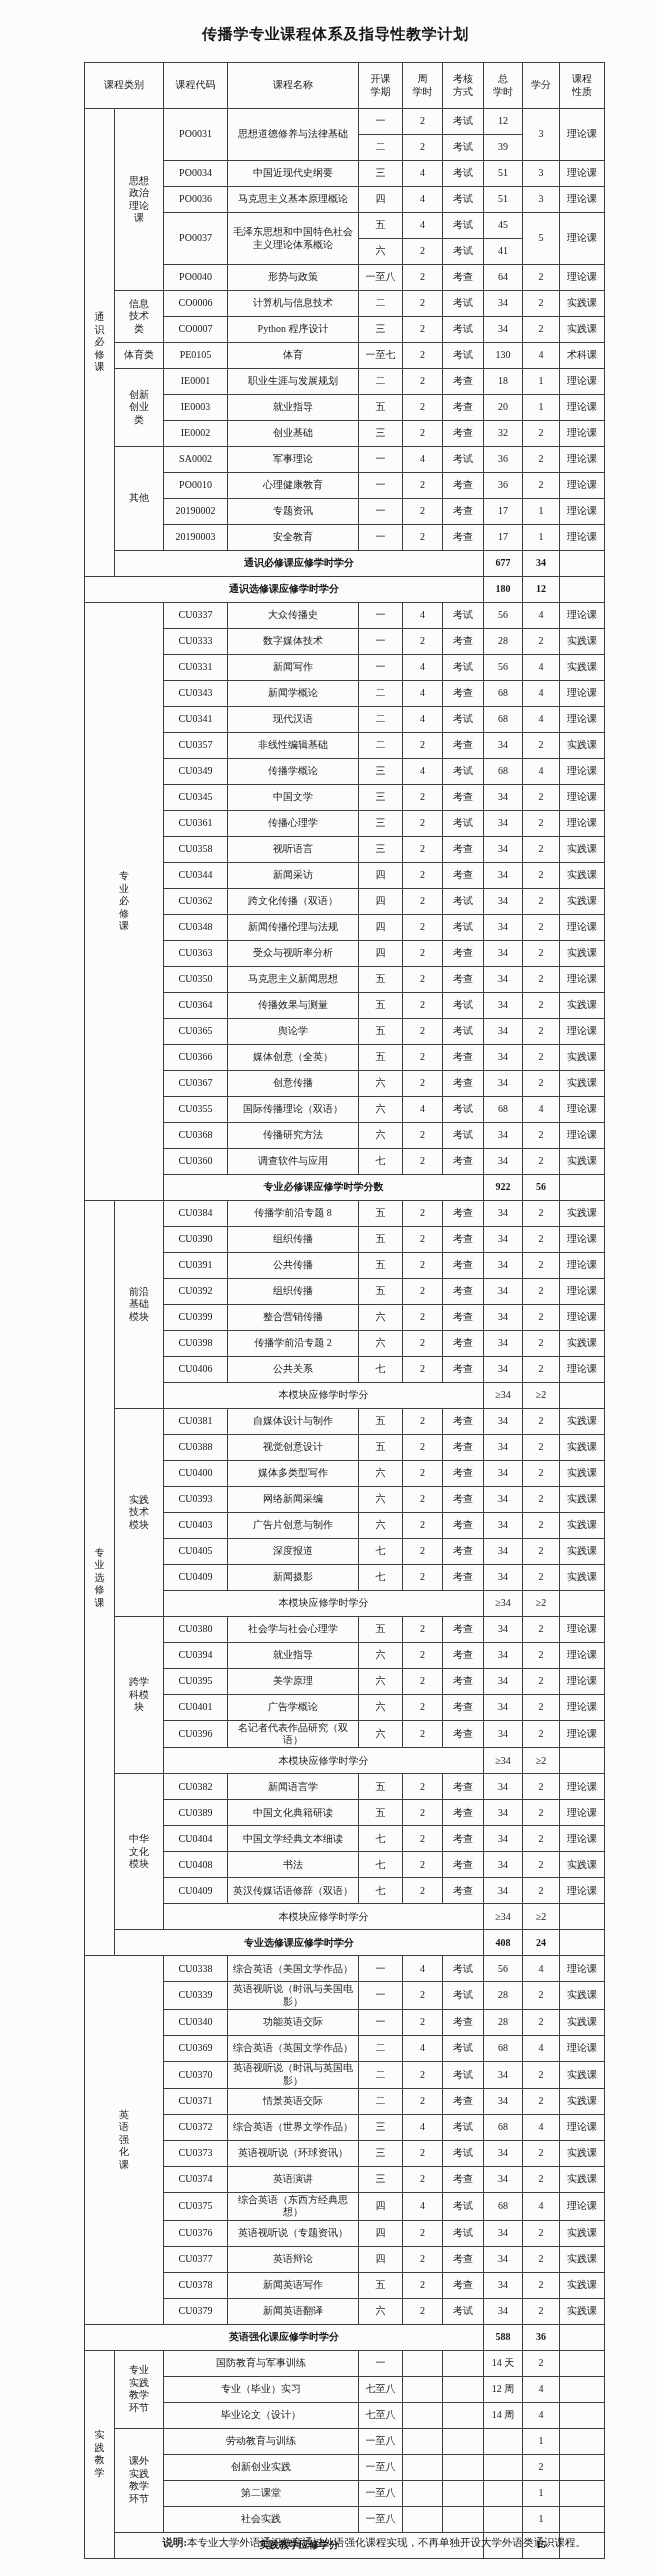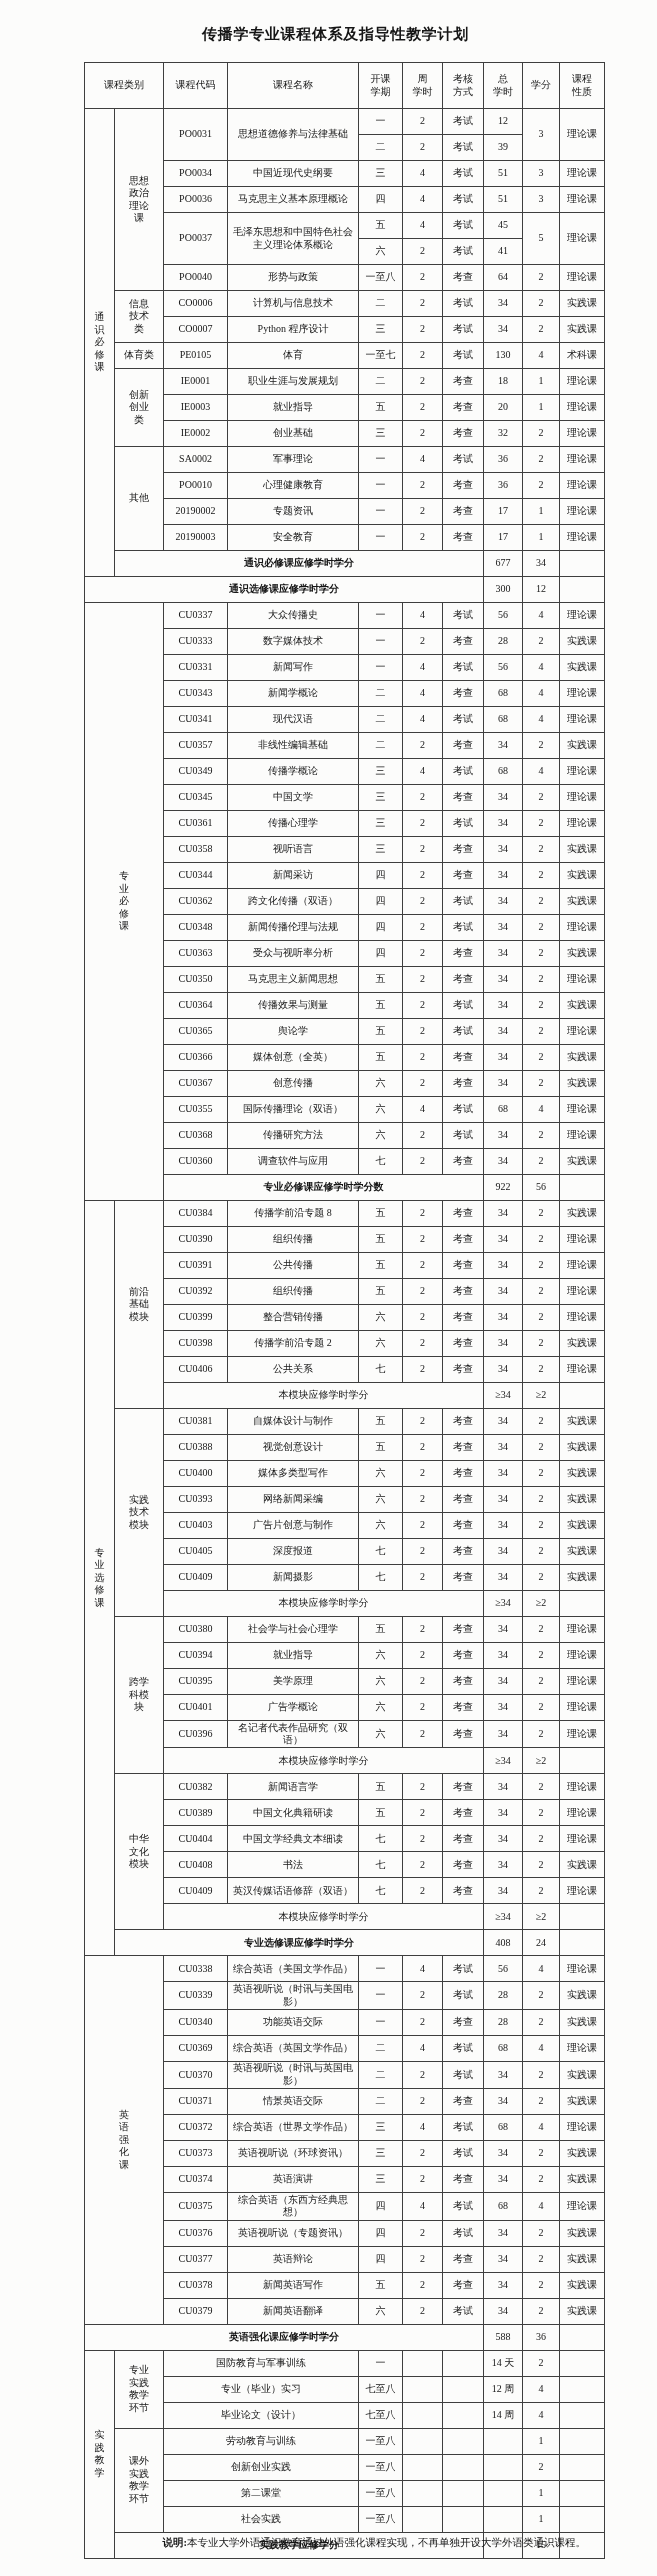--- a/index.html
+++ b/index.html
@@ -51,21 +51,21 @@
   td.code{font-size:9.5px;}
   td.name{
     text-align:left;
     padding-left:4.6px;
     font-size:9px;
     white-space:nowrap;
   }
   td.pname{font-size:10px;}
   td.sum{font-weight:bold;font-size:10.2px;}
   td.msum{font-size:10px;}
-  td.bn{font-weight:normal;}
+  td.bn{font-weight:bold;}
   .doc-note{
     position:absolute;
     top:2536px;
     left:100px;
     width:486px;
     font-size:10.5px;
     line-height:1.4;
     text-align:right;
   }
   .doc-note .note-label{font-weight:bold;}
@@ -288,21 +288,21 @@
           <td class="nat">理论课</td>
         </tr>
         <tr>
           <td colspan="6" class="sum">通识必修课应修学时学分</td>
           <td class="tot bn">677</td>
           <td class="cr bn">34</td>
           <td class="nat"></td>
         </tr>
         <tr>
           <td colspan="7" class="sum">通识选修课应修学时学分</td>
-          <td class="tot bn">300</td>
+          <td class="tot bn">180</td>
           <td class="cr bn">12</td>
           <td class="nat"></td>
         </tr>
         <tr>
           <td colspan="2" rowspan="23" class="cat1w">专
 业
 必
 修
 课</td>
           <td class="code">CU0337</td>

